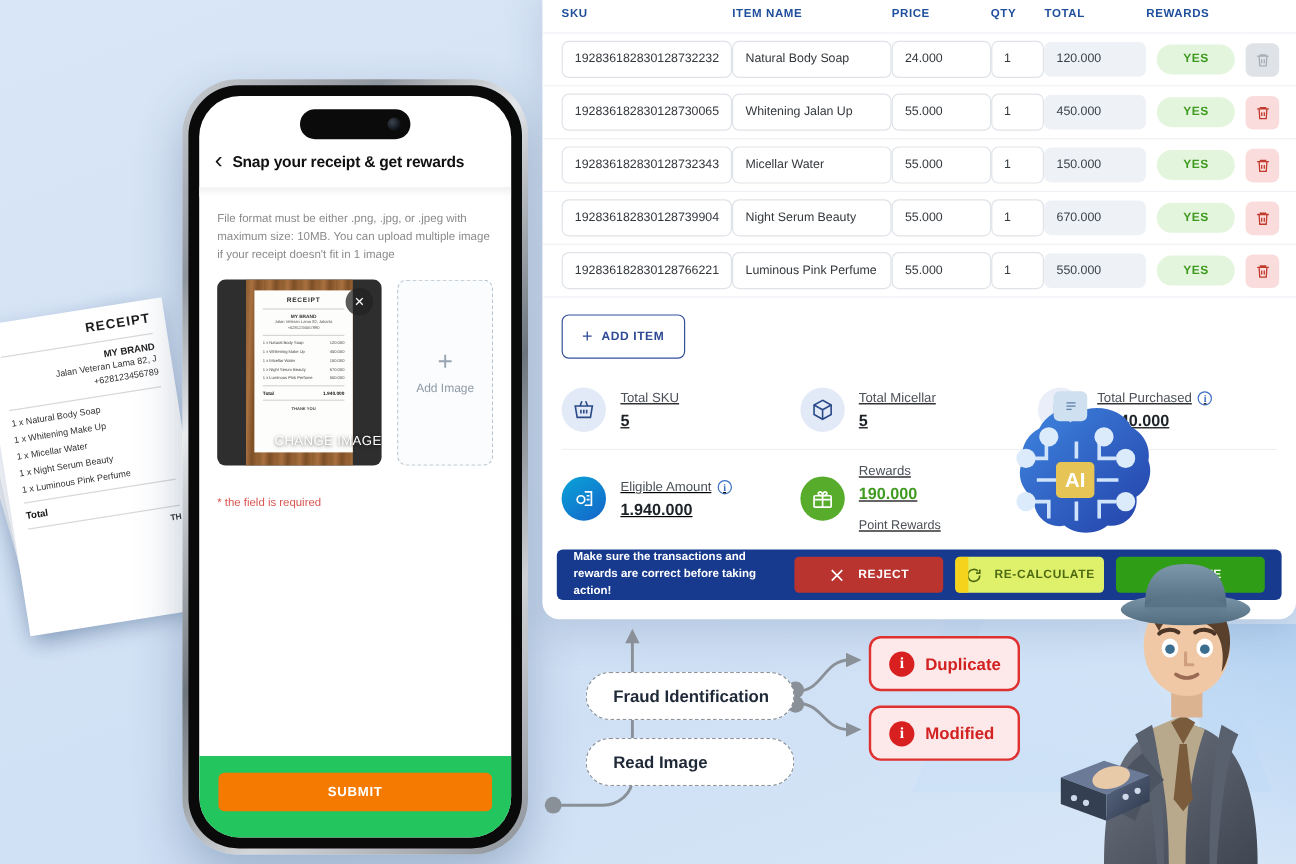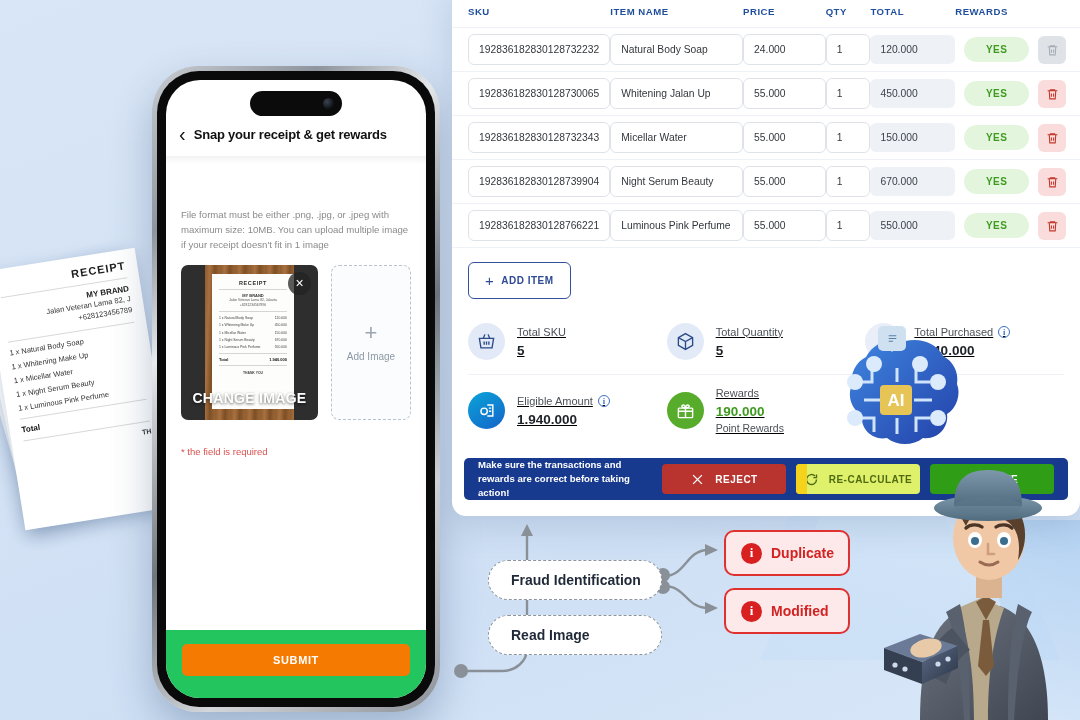--- a/index.html
+++ b/index.html
@@ -76,21 +76,21 @@
     background: radial-gradient(circle at 35% 35%, #3c4450 0%, #14181f 60%, #000 100%); }
   .app-head{
     display:flex; align-items:center; gap:8px; padding:44px 14px 12px 13px;
   }
   .back-chev{ font-size:20px; color:#111; line-height:1; font-weight:300; }
   .app-title{ font-size:13px; font-weight:bold; color:#111; letter-spacing:-.2px; }
   .divider-soft{ height:8px; background:linear-gradient(#f2f2f2,#fafafa 60%,#fff); }
   .app-body{ padding:12px 15px 0 15px; }
   .up-label{ font-size:12.5px; color:#2b2b2b; margin-bottom:5px;}
   .req-star{ color:#e02b2b; }
-  .up-desc{ font-size:9.6px; color:#8b8b8b; line-height:1.55;margin-top:32px; }
+  .up-desc{ font-size:9.6px; color:#8b8b8b; line-height:1.55; }
   .thumbs{ display:flex; gap:13px; margin-top:12px; }
   .thumb{
     position:relative; width:144px; height:155px; border-radius:7px; overflow:hidden;
     background:#2e2e2e;
   }
   .thumb-wood{
     position:absolute; inset:0 24px;
     background: repeating-linear-gradient(92deg,#8b5c2e 0px,#a97040 5px,#7d4f26 10px,#9a6435 15px);
   }
   .thumb-receipt{
@@ -103,22 +103,22 @@
   .tr-addr{ text-align:center; font-size:3.4px; color:#555; line-height:1.6;}
   .tr-row{ display:flex; justify-content:space-between; font-size:3.4px; color:#444; margin:3.4px 0; }
   .tr-tot{ display:flex; justify-content:space-between; font-size:4px; font-weight:bold; color:#111; }
   .tr-thx{ text-align:center; font-size:3.4px; font-weight:bold; color:#444; margin-top:5px;}
   .thumb-close{
     position:absolute; right:7px; top:7px; width:23px; height:23px; border-radius:50%;
     background:rgba(35,35,35,.75); color:#fff; display:flex; align-items:center; justify-content:center;
     font-size:14px; font-weight:300; line-height:1;
   }
   .thumb-change{
-    position:absolute; left:0; right:0; bottom:14px; text-align:center;
-    color:#fff; font-size:14px; font-weight:bold; letter-spacing:.3px;
+    position:absolute; left:0; right:0; bottom:14px; text-align:right;
+    color:#fff; font-size:11px; font-weight:normal; letter-spacing:.3px;
     text-shadow:0 1px 3px rgba(0,0,0,.6);
   }
   .addimg{
     width:84px; height:155px; border:1.6px dashed #b9c3cd; border-radius:8px;
     background:#fafcfe; display:flex; flex-direction:column; align-items:center; justify-content:center; gap:7px;
   }
   .addimg .plus{ font-size:22px; color:#9aa5b1; font-weight:300; line-height:1;}
   .addimg .lbl{ font-size:10px; color:#8e99a4; white-space:nowrap; }
   .field-req{ margin-top:26px; font-size:9.5px; color:#d9534f; }
   .submit-wrap{ position:absolute; left:0; right:0; bottom:0; background:#22c55e; padding:14px 16px 22px; }
@@ -180,21 +180,21 @@
   .sum-cell{ flex:1; display:flex; align-items:center; gap:12px; padding:12px 0 14px;text-decoration:underline; }
   .sum-ic{ width:37px; height:37px; border-radius:50%; display:flex; align-items:center; justify-content:center; flex:none; }
   .ic-basket{ background:#e3eaf7; }
   .ic-box{ background:#e3eaf7; }
   .ic-doc{ background:#e9eef8; }
   .ic-money{ background:linear-gradient(145deg,#0aa4d8,#1463c9); }
   .ic-gift{ background:#58ac2b; }
   .sum-lbl{ font-size:11px; color:#4b5158; display:flex; align-items:center; gap:5px; }
   .sum-val{ font-size:13.5px; font-weight:bold; color:#1d2228; margin-top:5px; }
   .sum-val.green{ color:#3f9b20; }
-  .sum-sub{ font-size:10.5px; color:#4b5158; margin-top:3px; }
+  .sum-sub{ font-size:10.5px; color:#4b5158; margin-top:13px; }
   .info-i{
     width:12px;height:12px;border:1.3px solid #3b6fc4;border-radius:50%;color:#3b6fc4;
     font-size:8.5px; font-weight:bold; display:inline-flex; align-items:center; justify-content:center;
     font-family:"Liberation Serif", serif;
   }
 
   .actionbar{
     position:absolute; left:12px; right:12px; bottom:16px; height:42px;
     background:#173a8f; border-radius:5px; display:flex; align-items:center; padding:0 14px; gap:10px;
   }
@@ -521,21 +521,21 @@
       </div>
 
       <div class="sum-cell">
         <div class="sum-ic ic-box">
           <svg width="19" height="19" viewBox="0 0 24 24" fill="none" stroke="#2a4a8a" stroke-width="1.7">
             <path d="M12 2l9 5v10l-9 5-9-5V7l9-5z"></path>
               <path d="M3 7l9 5 9-5M12 12v10"></path>
           </svg>
         </div>
         <div>
-          <div class="sum-lbl">Total Quantity</div>
+          <div class="sum-lbl">Total Micellar</div>
           <div class="sum-val">5</div>
         </div>
       </div>
 
       <div class="sum-cell">
         <div class="sum-ic ic-doc">
           <svg width="18" height="18" viewBox="0 0 24 24" fill="none" stroke="#6f8dbb" stroke-width="1.7">
             <rect x="5" y="3" width="14" height="18" rx="2"></rect>
               <path d="M9 8h6M9 12h6M9 16h4"></path>
           </svg>

